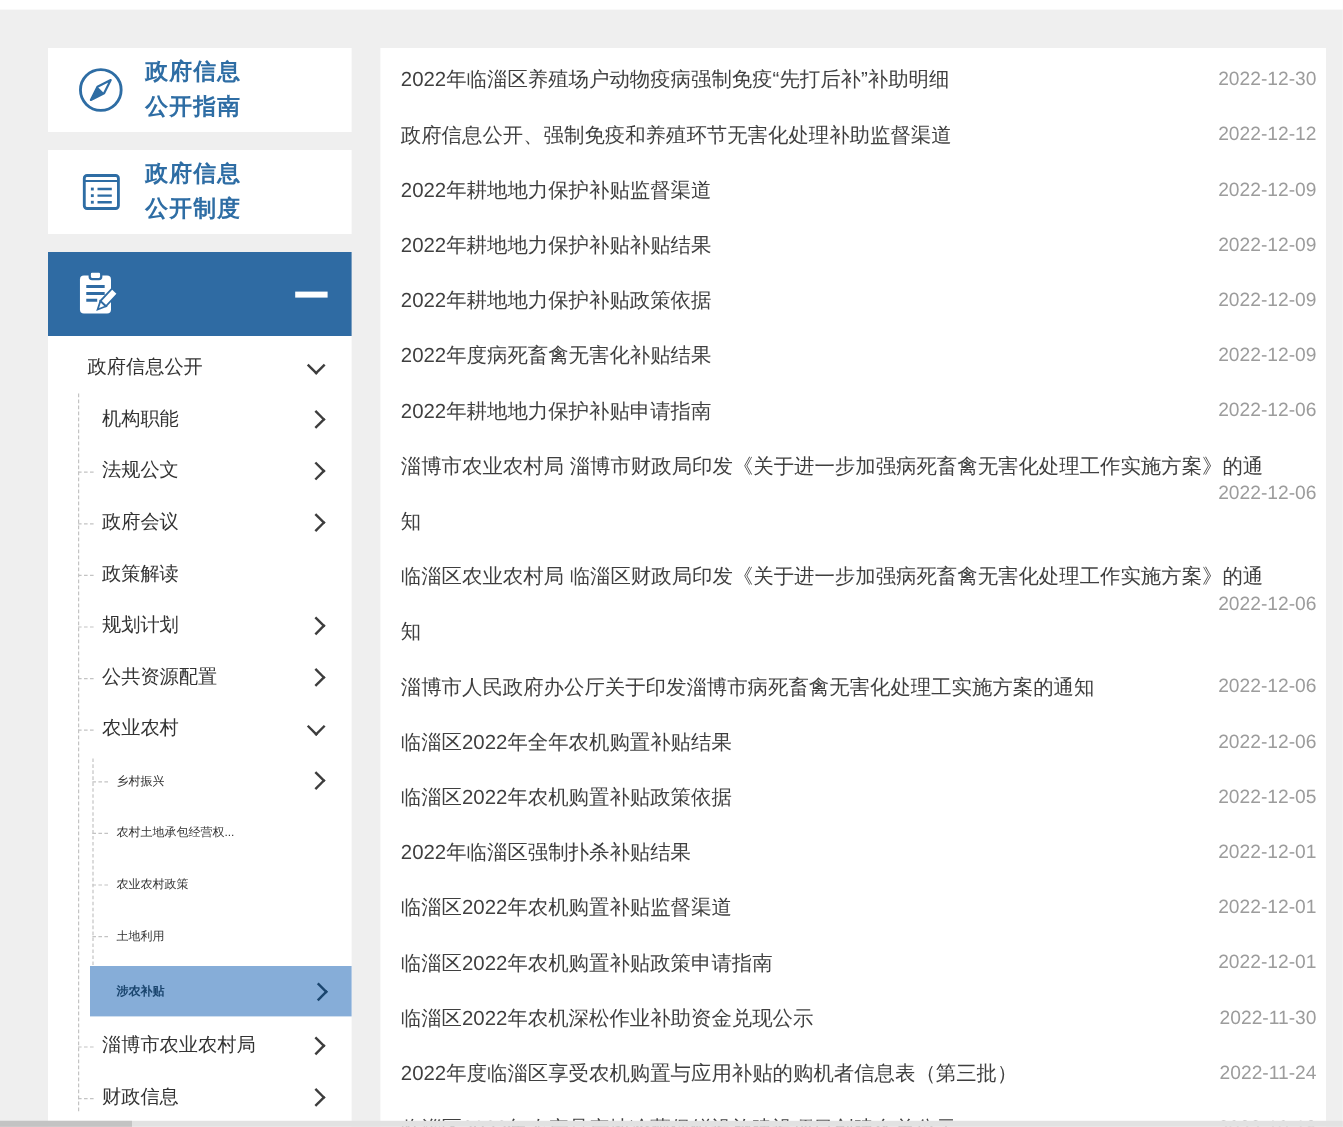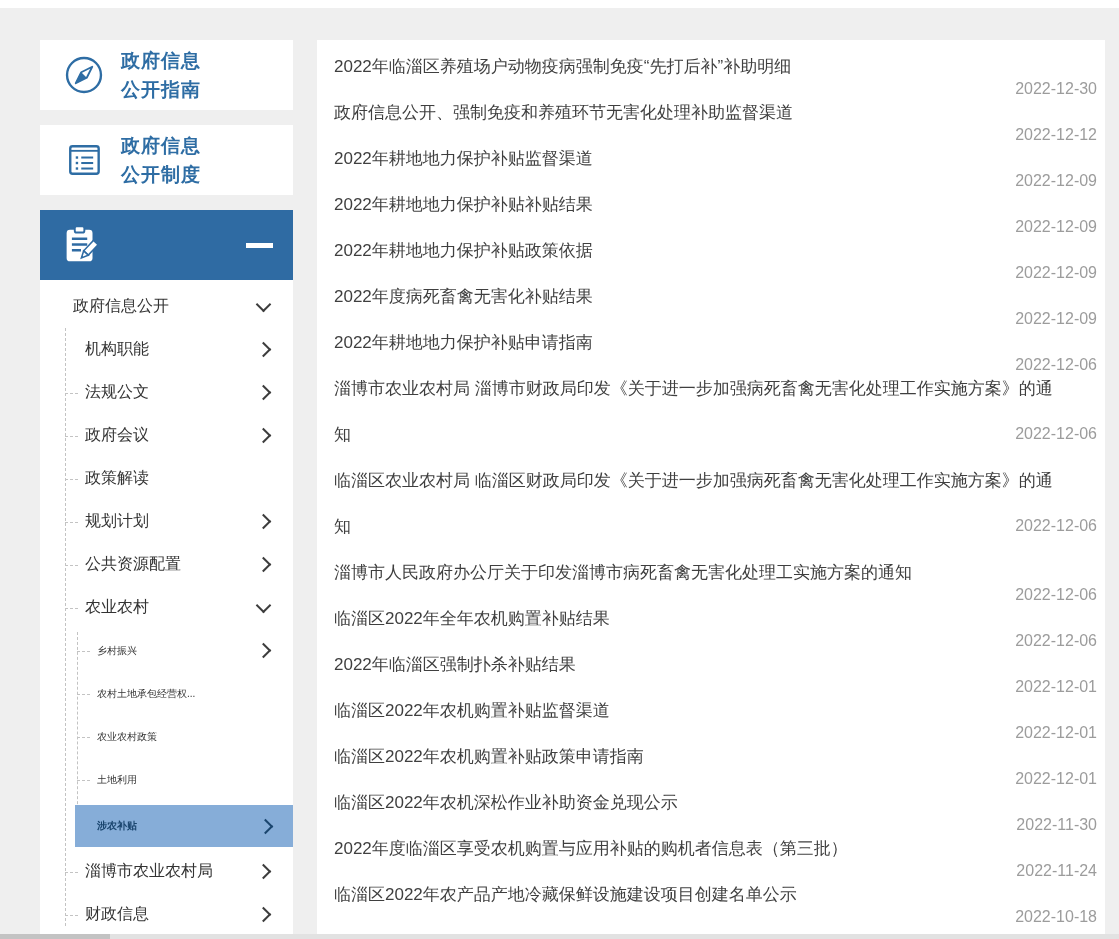--- a/index.html
+++ b/index.html
@@ -55,21 +55,21 @@
   
   .main{
     position:absolute;left:317px;top:40px;width:788px;height:899px;
     background:#ffffff;overflow:hidden;box-sizing:border-box;
   }
   ul.articles{margin:0;padding:4px 8px 0 17px;list-style:none;}
   li.article{position:relative;line-height:46px;font-size:17px;color:#3f3f3f;cursor:pointer;}
   li.article .title{display:block;max-width:725px;}
   li.article .date{
     position:absolute;right:0;top:50%;transform:translateY(-50%);
-    color:#9c9c9c;font-size:16px;line-height:normal;margin-top:22px;
+    color:#9c9c9c;font-size:16px;line-height:normal;
   }
 
   
   .hscroll{position:absolute;left:0;bottom:0;width:1119px;height:5px;background:#e2e2e2;}
   .hscroll .thumb{position:absolute;left:0;top:0;width:110px;height:5px;background:#c3c3c3;}
 
   svg{display:block;}
 </style>
 </head>
 <body>
@@ -232,20 +232,24 @@
       </li>
       <li class="article">
         <span class="title">淄博市人民政府办公厅关于印发淄博市病死畜禽无害化处理工实施方案的通知</span>
         <span class="date">2022-12-06</span>
       </li>
       <li class="article">
         <span class="title">临淄区2022年全年农机购置补贴结果</span>
         <span class="date">2022-12-06</span>
       </li>
       <li class="article">
+        <span class="title">临淄区2022年农机购置补贴政策依据</span>
+        <span class="date">2022-12-05</span>
+      </li>
+      <li class="article">
         <span class="title">2022年临淄区强制扑杀补贴结果</span>
         <span class="date">2022-12-01</span>
       </li>
       <li class="article">
         <span class="title">临淄区2022年农机购置补贴监督渠道</span>
         <span class="date">2022-12-01</span>
       </li>
       <li class="article">
         <span class="title">临淄区2022年农机购置补贴政策申请指南</span>
         <span class="date">2022-12-01</span>

